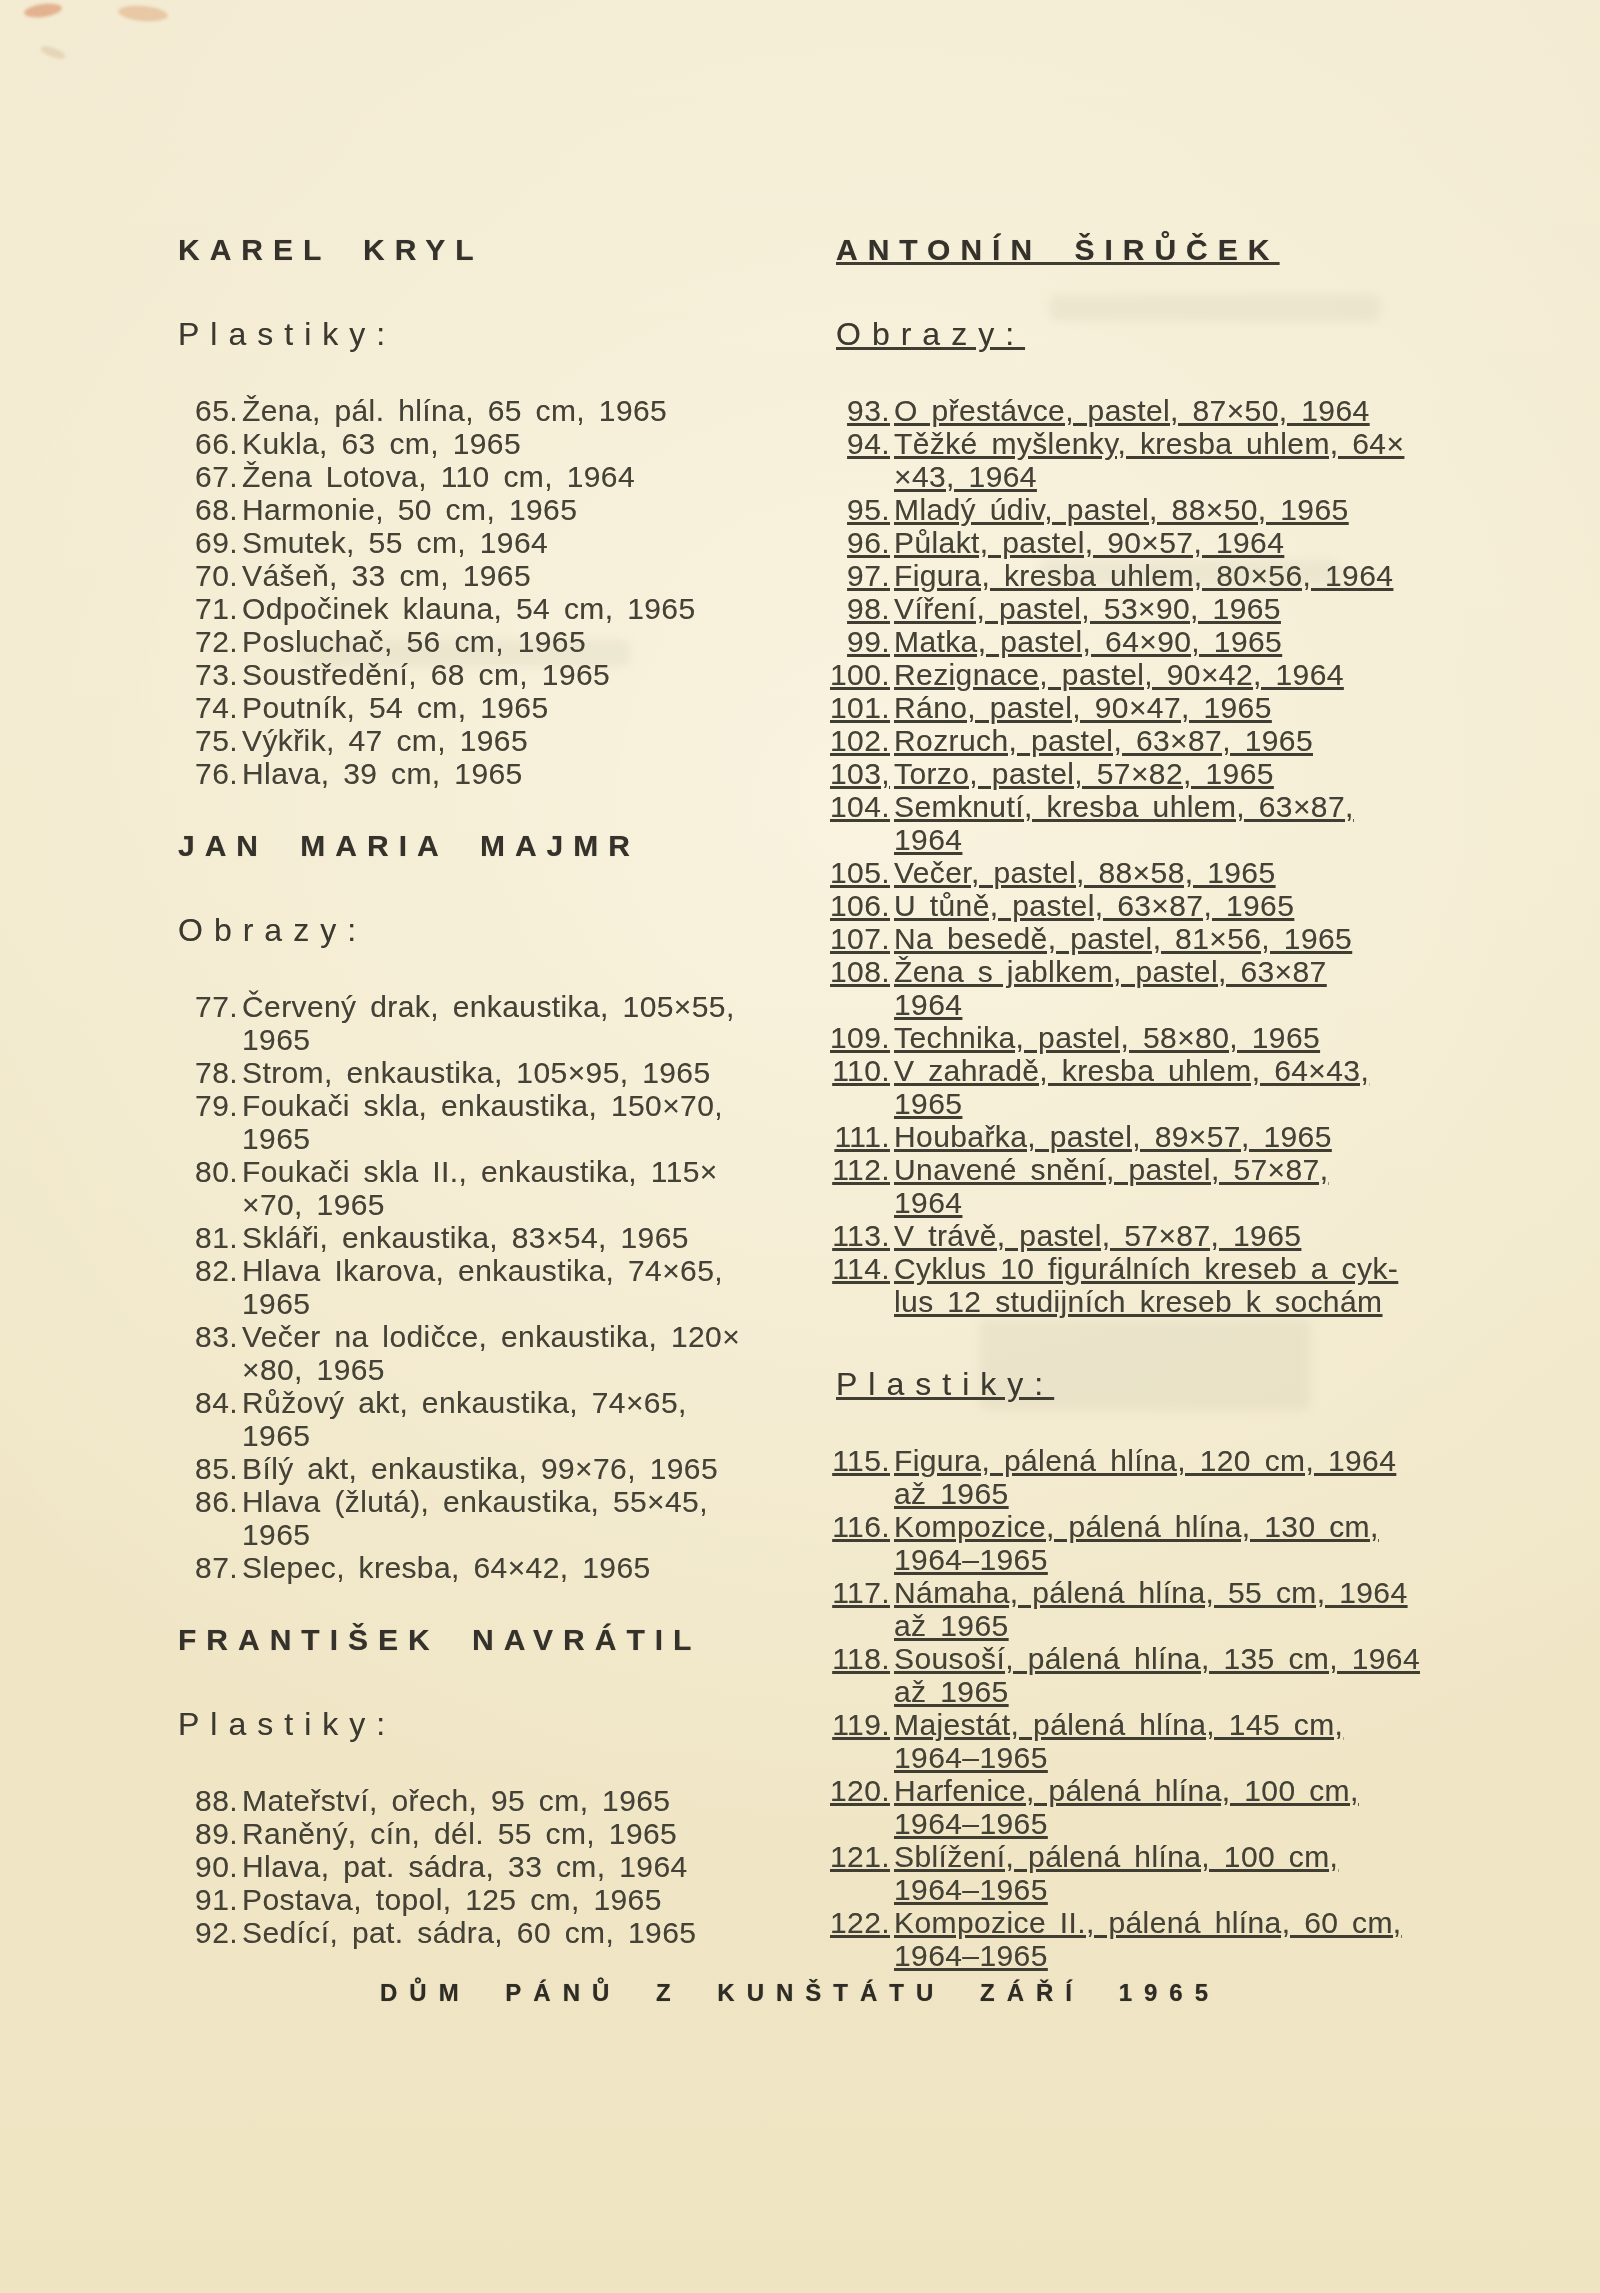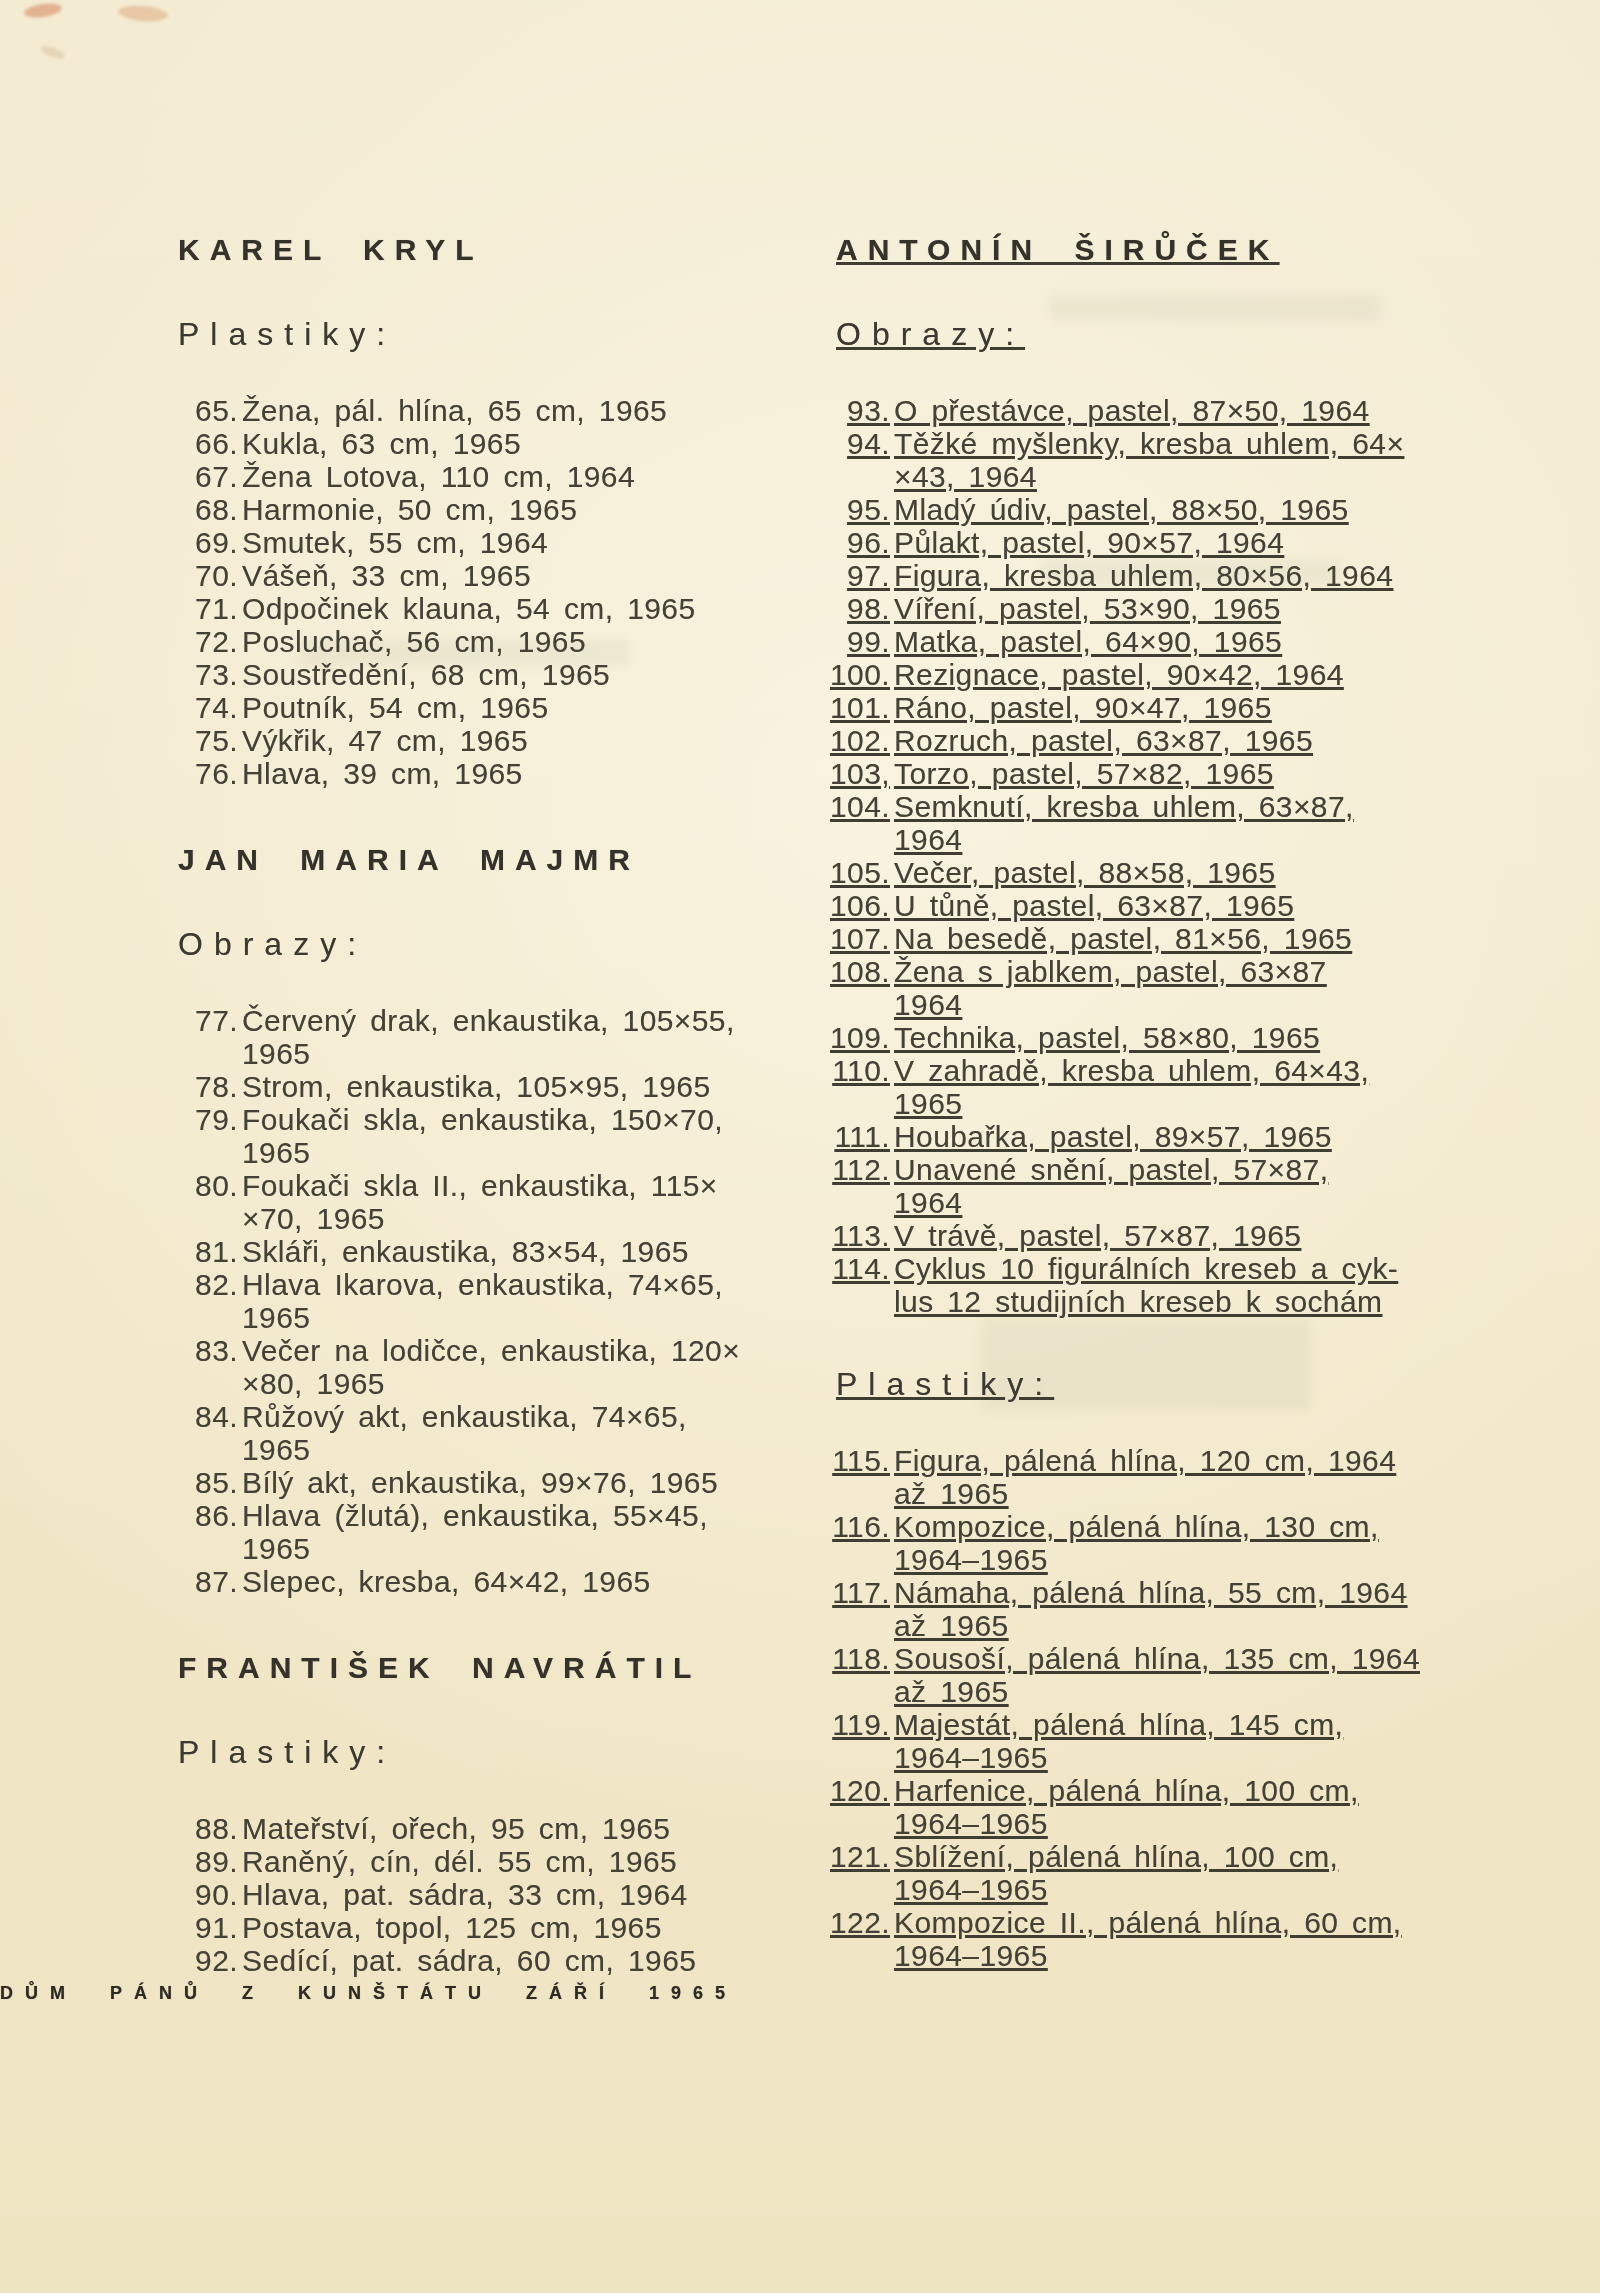--- a/index.html
+++ b/index.html
@@ -18,21 +18,21 @@
   .col { position:absolute; top:232px; width:660px; }
   .col-left  { left:178px; }
   .col-right { left:820px;text-decoration:underline; }
   .artist {
     font-size:30px; line-height:36px; font-weight:700;
     letter-spacing:10px; word-spacing:14px;
     color:#34322a; white-space:nowrap;
     text-shadow:0 0 0.7px rgba(52,50,42,0.55);
   }
   .artist + * { }
-  .col > .artist { margin-top:52px; }
+  .col > .artist { margin-top:38px; }
   .col > .artist:first-child { margin-top:0; }
   .col-right > .artist, .col-right > .category { margin-left:16px; }
   .category {
     font-size:32px; line-height:36px; font-weight:400;
     letter-spacing:11px; word-spacing:8px;
     margin-top:48px; color:#3b3930;
     text-shadow:0 0 0.6px rgba(59,57,48,0.45);
   }
   .list { margin-top:42px; }
   .item {
@@ -41,21 +41,22 @@
     letter-spacing:0.4px; word-spacing:5px;
     color:#44413六6;
     color:#444136;
     text-shadow:0 0 0.6px rgba(68,65,54,0.4);
   }
   .num { flex:0 0 60px; text-align:right; white-space:nowrap; }
   .col-right .num { flex-basis:70px; }
   .txt { margin-left:4px; white-space:pre-line; }
   .footer {
     position:absolute; left:0; top:1975px; width:100%;
-    font-size:18px; line-height:36px; font-weight:700;
+    text-align:center;
+    font-size:24px; line-height:36px; font-weight:700;
     letter-spacing:12px; word-spacing:16px;
     color:#2e2c25;
     text-shadow:0 0 0.8px rgba(46,44,37,0.6);
   }
   .ink-mark { position:absolute; border-radius:50%; filter:blur(1.5px); pointer-events:none; }
   .mark-a { left:24px;  top:4px;  width:38px; height:13px; background:rgba(202,92,44,0.40); transform:rotate(-8deg); }
   .mark-b { left:118px; top:6px;  width:50px; height:15px; background:rgba(206,120,60,0.30); transform:rotate(5deg); }
   .mark-c { left:40px;  top:48px; width:26px; height:9px;  background:rgba(180,140,90,0.22); transform:rotate(20deg); }
   .smudge { position:absolute; border-radius:6px; filter:blur(4px); background:rgba(120,110,85,0.07); pointer-events:none; }
   .smudge-1 { left:1050px; top:295px;  width:330px; height:26px; }

